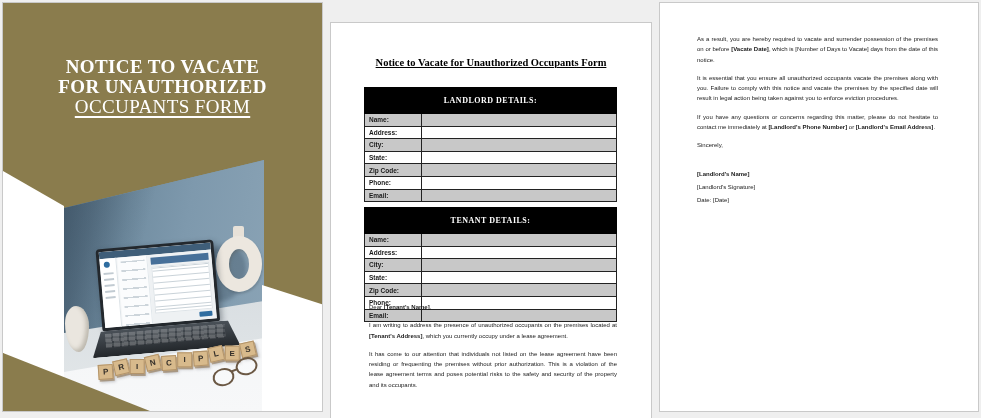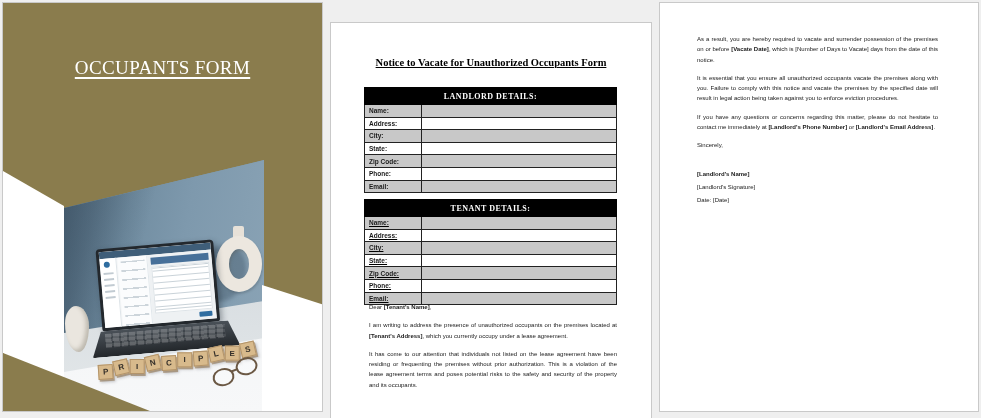--- a/index.html
+++ b/index.html
@@ -85,23 +85,23 @@
   
   .page2 { left:330px; width:322px;margin-top:20px; }
   .page3 { left:659px; width:320px; }
 
   .doc-title { position:absolute; top:34px; left:0; width:100%; text-align:center;
     font-family:"Liberation Serif", serif; font-size:10.5px; font-weight:bold; color:#000;
     text-decoration:underline; text-decoration-thickness:1px; }
 
   table.form-table { position:absolute; left:33px; width:253px; border-collapse:collapse; table-layout:fixed;
     border:1px solid #000; }
-  table.t1 { top:64px; } table.t2 { top:176px;text-decoration:underline; }
+  table.t1 { top:64px; } table.t2 { top:184px; }
   table.form-table th { background:#000; color:#fff; font-family:"Liberation Serif", serif;
-    font-size:8px; font-weight:bold; letter-spacing:.5px; height:17px; text-align:center; border:1px solid #000; }
+    font-size:8px; font-weight:bold; letter-spacing:.5px; height:26px; text-align:center; border:1px solid #000; }
   table.form-table td { border:1px solid #222; height:12.6px; font-size:6.5px; font-weight:bold; color:#1a1a1a;
     padding:0 0 0 4px; vertical-align:middle; }
   table.form-table td.val { font-weight:normal; }
   table.form-table col.c-label { width:57px; }
   table.form-table tr.shaded td { background:#c8c8c8; }
   table.form-table tr.plain td { background:#fff; }
 
   .letter { position:absolute; font-size:6px; line-height:10.3px; color:#1a1a1a; text-align:justify; }
   .letter p { margin:0 0 8px 0; }
   .letter b { font-weight:bold; }
@@ -175,20 +175,22 @@
         <div class="lens l"></div>
         <div class="lens r"></div>
         <div class="bridge"></div>
       </div>
     </div>
 
     <div class="olive-tri"></div>
     <div class="white-right"></div>
 
     <h1 class="cover-title">
+      <span class="l1">NOTICE TO VACATE</span>
+      <span class="l2">FOR UNAUTHORIZED</span>
       <span class="l3">OCCUPANTS FORM</span>
     </h1>
   </section>
 
   <section class="panel page2">
     <div class="doc-title">Notice to Vacate for Unauthorized Occupants Form</div>
 
     <table class="form-table t1">
       <colgroup>
           <col class="c-label">

